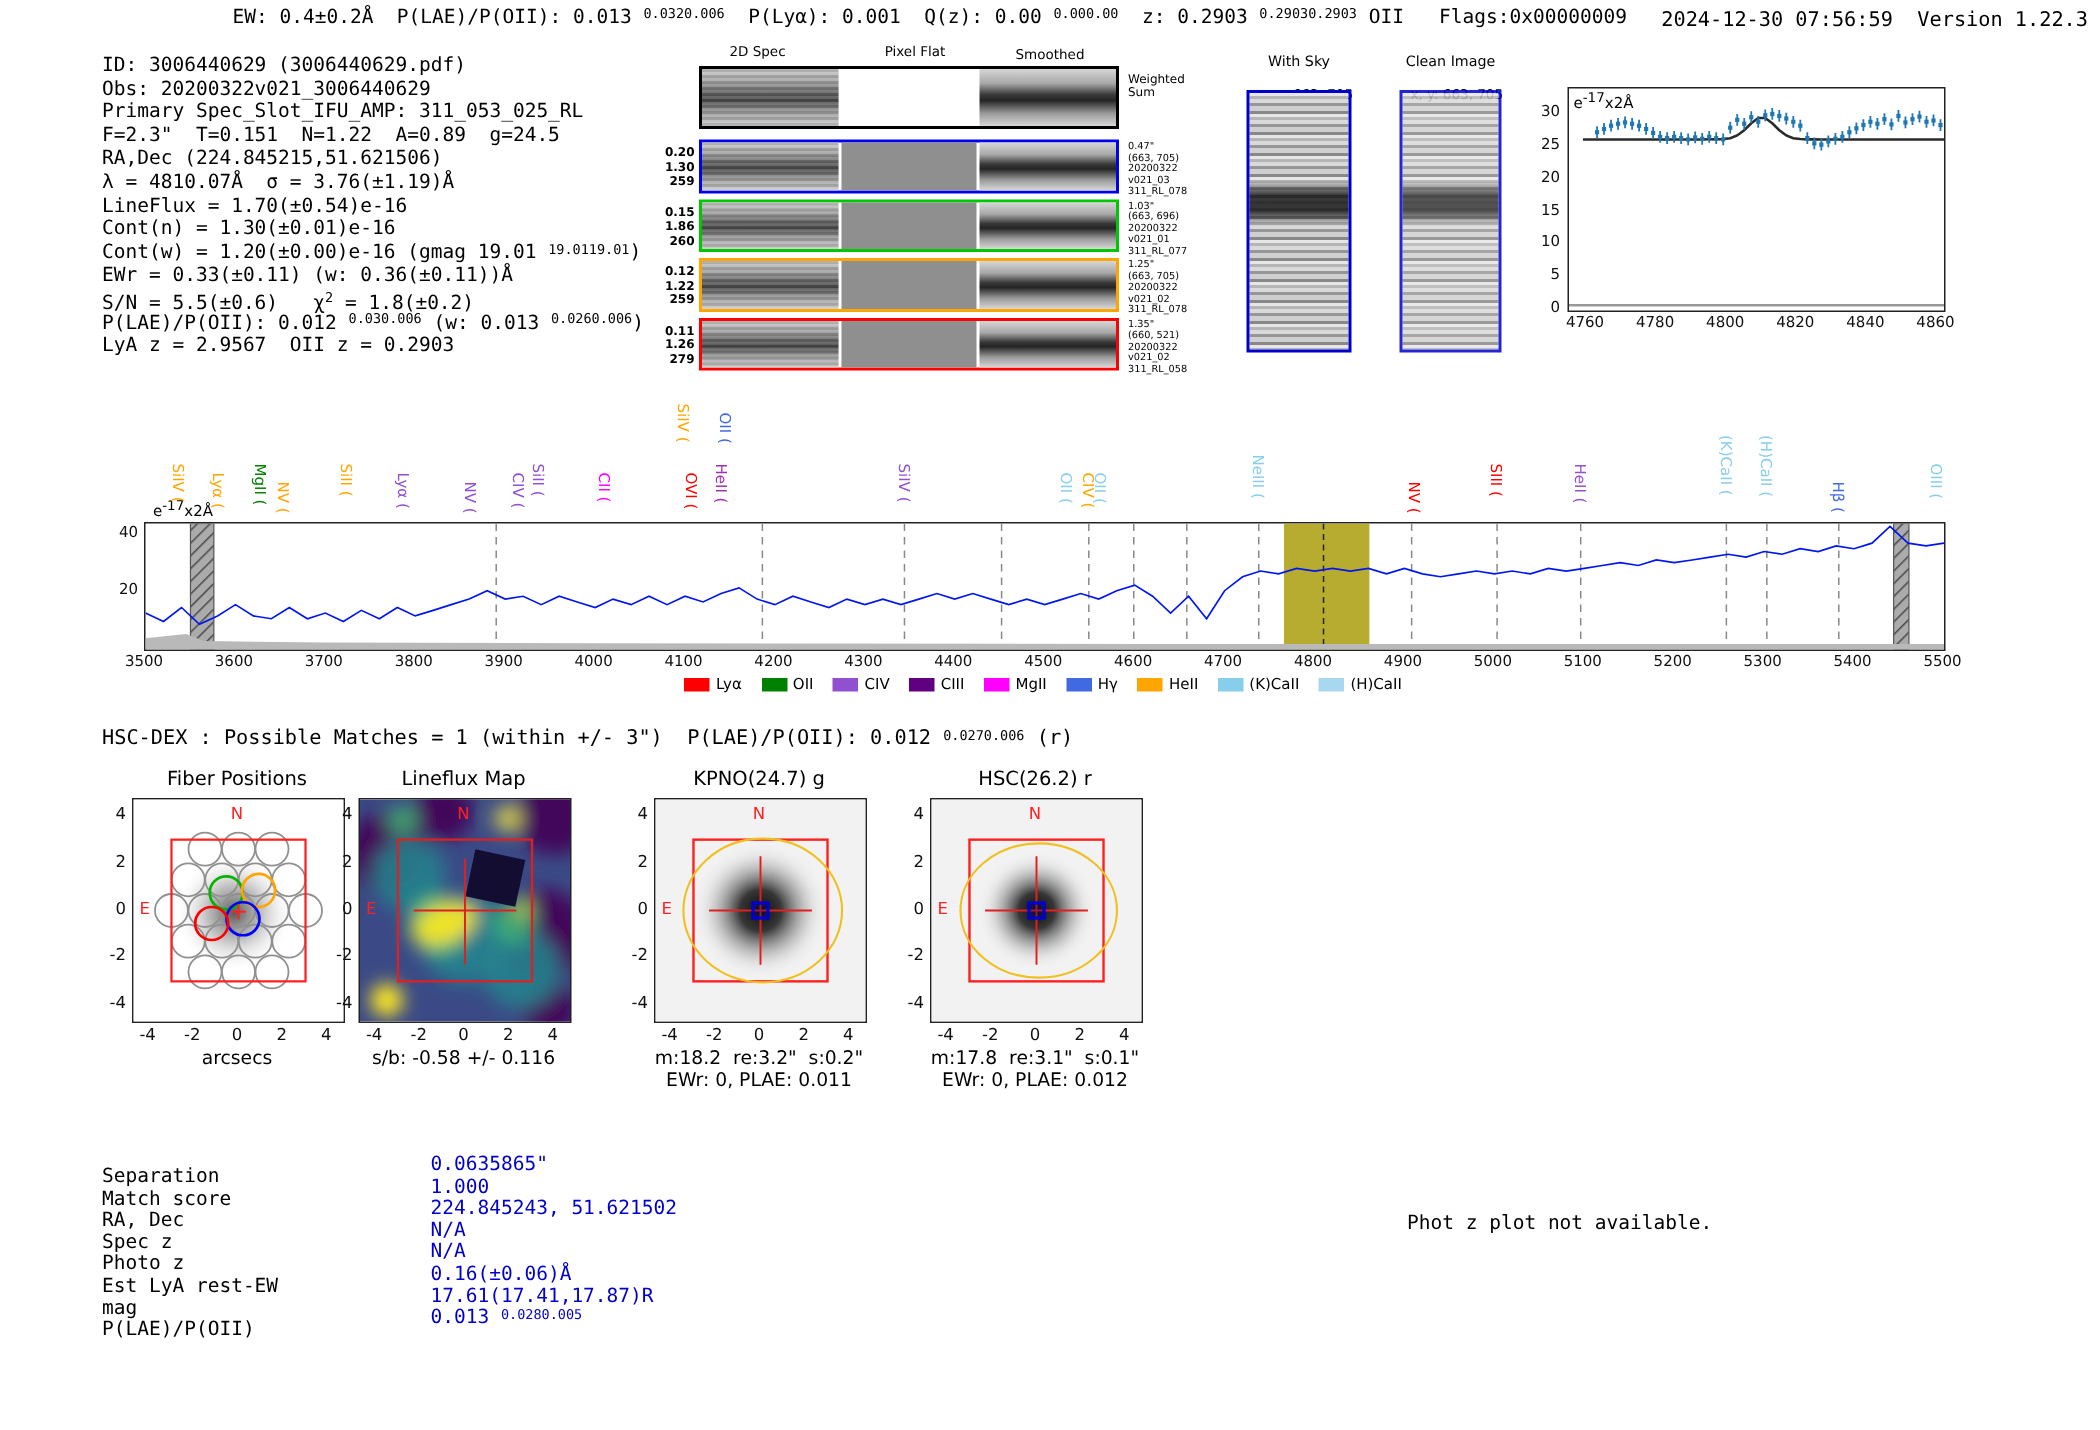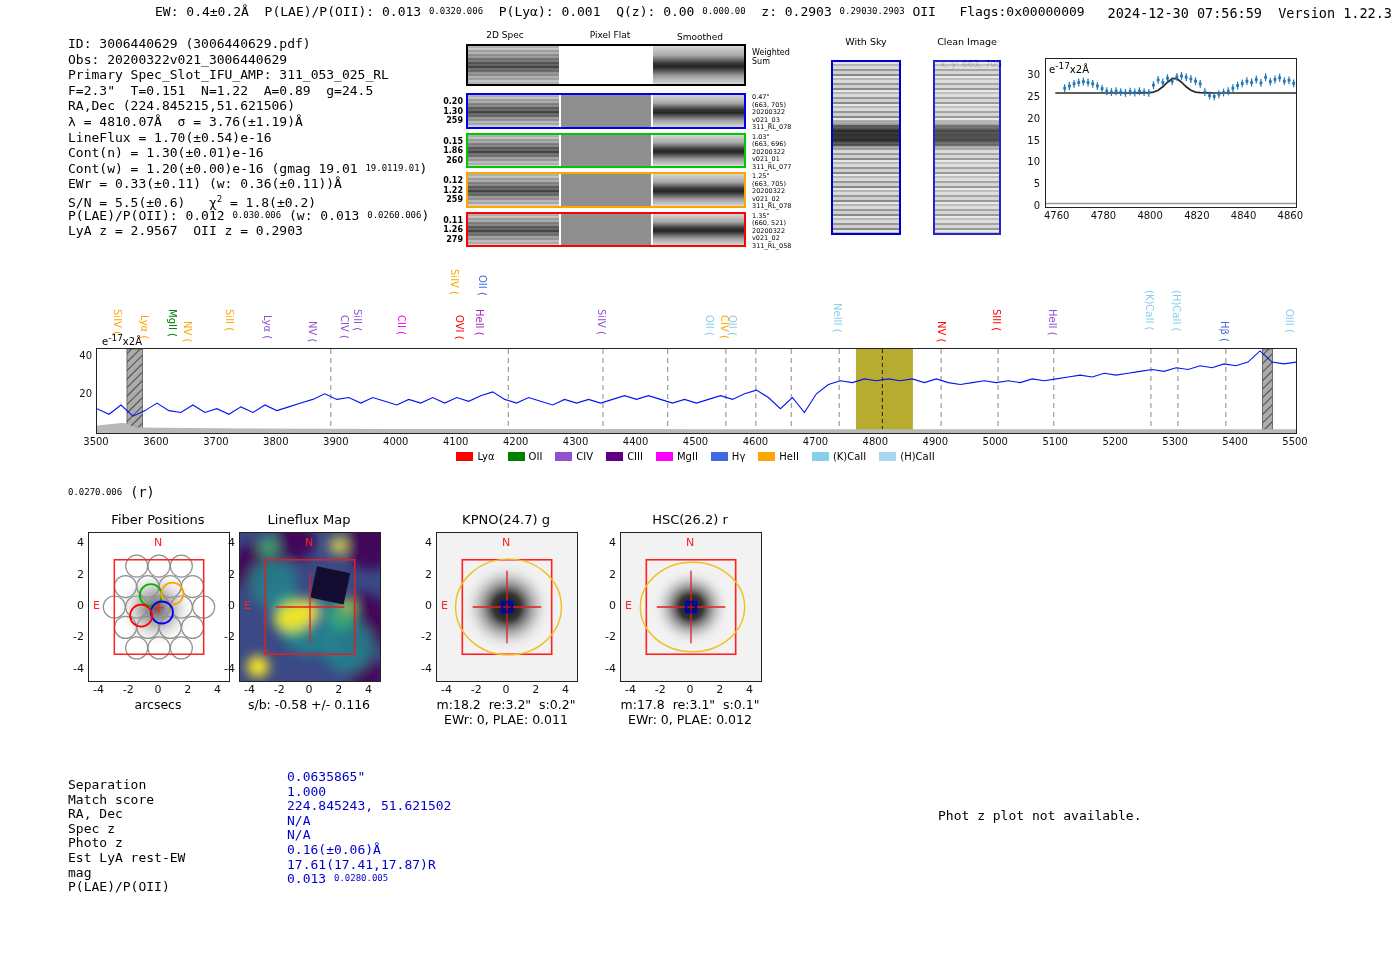--- a/index.html
+++ b/index.html
@@ -397,21 +397,21 @@
     <span class="linelabel" style="color: rgb(135, 206, 235); left: 783.181px; top: 37.6px;">NeIII (</span>
     <span class="linelabel" style="color: rgb(255, 0, 0); left: 886.894px; top: 56.2px;">NV (</span>
     <span class="linelabel" style="color: rgb(255, 0, 0); left: 942.048px; top: 43.8px;">SIII (</span>
     <span class="linelabel" style="color: rgb(144, 80, 208); left: 997.802px; top: 43.8px;">HeII (</span>
     <span class="linelabel" style="color: rgb(135, 206, 235); left: 1094.92px; top: 25.2px;">(K)CaII (</span>
     <span class="linelabel" style="color: rgb(135, 206, 235); left: 1121.9px; top: 25.2px;">(H)CaII (</span>
     <span class="linelabel" style="color: rgb(65, 105, 225); left: 1169.86px; top: 56.2px;">Hβ (</span>
     <span class="linelabel" style="color: rgb(135, 206, 235); left: 1235.2px; top: 43.8px;">OIII (</span>
   </div>
 
-<div class="abs mono" id="hsc-line"><span class="frac"><span>0.027</span><span>0.006</span></span><span> (r)</span></div>
+<div class="abs mono" id="hsc-line"><span>HSC-DEX : Possible Matches = 1 (within +/- 3")  P(LAE)/P(OII): 0.012 </span><span class="frac"><span>0.027</span><span>0.006</span></span><span> (r)</span></div>
 
 <div id="cutouts">
     <div class="cutout" style="left: 62px;">
       <div class="cutout-title" style="left: 96px;">Fiber Positions</div>
       <div class="cutout-plot"><svg width="140" height="148" viewBox="0 0 140 148">
           <defs>
             <radialGradient id="blobf">
               <stop offset="0%" stop-color="#3a3a3a" stop-opacity="0.85"></stop>
               <stop offset="45%" stop-color="#8a8a8a" stop-opacity="0.55"></stop>
               <stop offset="100%" stop-color="#ffffff" stop-opacity="0"></stop>

